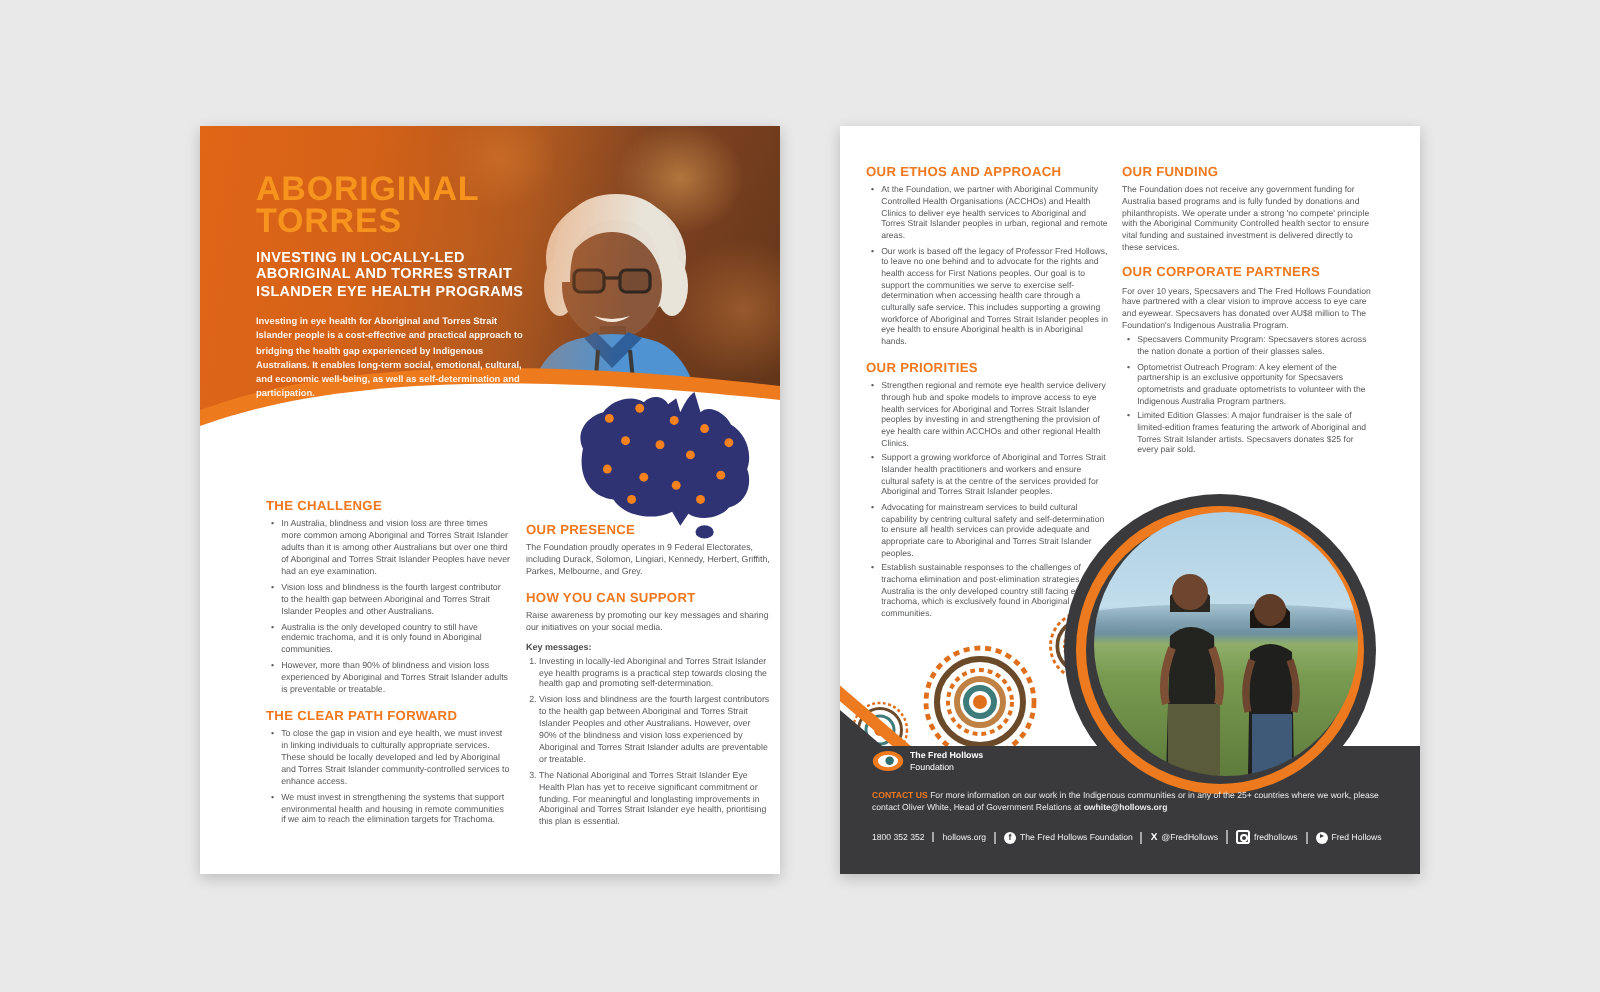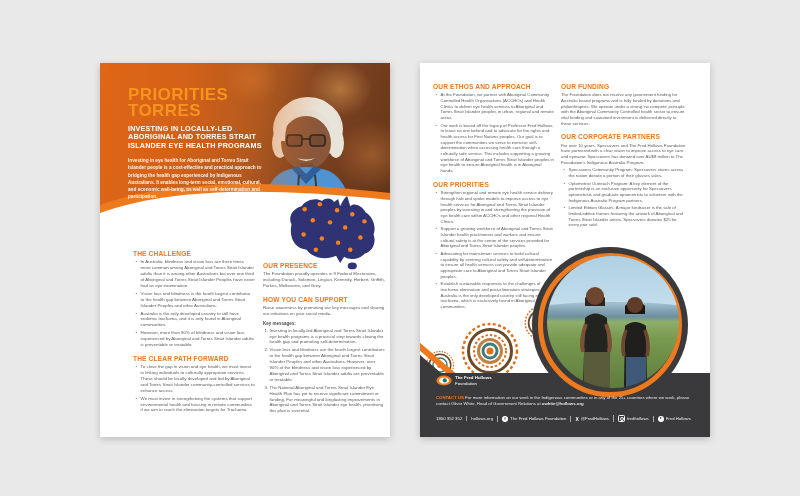--- a/index.html
+++ b/index.html
@@ -104,21 +104,21 @@
           <path d="M199,112 L196,152 M215,112 L219,152" stroke="#3a3a3a" stroke-width="2" fill="none"></path>
           <rect x="213" y="147" width="11" height="13" fill="#e3e0d8" opacity=".85"></rect>
           <rect x="187" y="72" width="15" height="11" rx="3" fill="rgba(60,40,30,.25)" stroke="#2f2620" stroke-width="1.6"></rect>
           <rect x="210" y="72" width="15" height="11" rx="3" fill="rgba(60,40,30,.25)" stroke="#2f2620" stroke-width="1.6"></rect>
           <line x1="202" y1="76" x2="210" y2="76" stroke="#2f2620" stroke-width="1.6"></line>
           <path d="M197,95 Q206,101 215,95 Q206,98 197,95 Z" fill="#f3eee6"></path>
         </svg>
       </div>
       <div class="hero-overlay"></div>
       <div class="hero-text">
-        <div class="hero-title"><span>PRIORITIES</span><br><span>TORRES</span></div>
+        <div class="hero-title"><span>ABORIGINAL</span><br><span>TORRES</span></div>
         <div class="hero-subtitle">INVESTING IN LOCALLY-LED ABORIGINAL AND TORRES STRAIT ISLANDER EYE HEALTH PROGRAMS</div>
         <div class="hero-intro">Investing in eye health for Aboriginal and Torres Strait Islander people is a cost-effective and practical approach to bridging the health gap experienced by Indigenous Australians. It enables long-term social, emotional, cultural, and economic well-being, as well as self-determination and participation.</div>
       </div>
       <svg class="swoosh" viewBox="0 0 290 45" preserveAspectRatio="none">
         <path d="M0,22 C60,0 150,-6 290,10 L290,45 L0,45 Z" fill="#EE7A1E"></path>
         <path d="M0,30 C60,8 150,2 290,17 L290,45 L0,45 Z" fill="#ffffff"></path>
       </svg>
     </div>
 
     <svg class="aus-map" viewBox="0 0 100 75">

